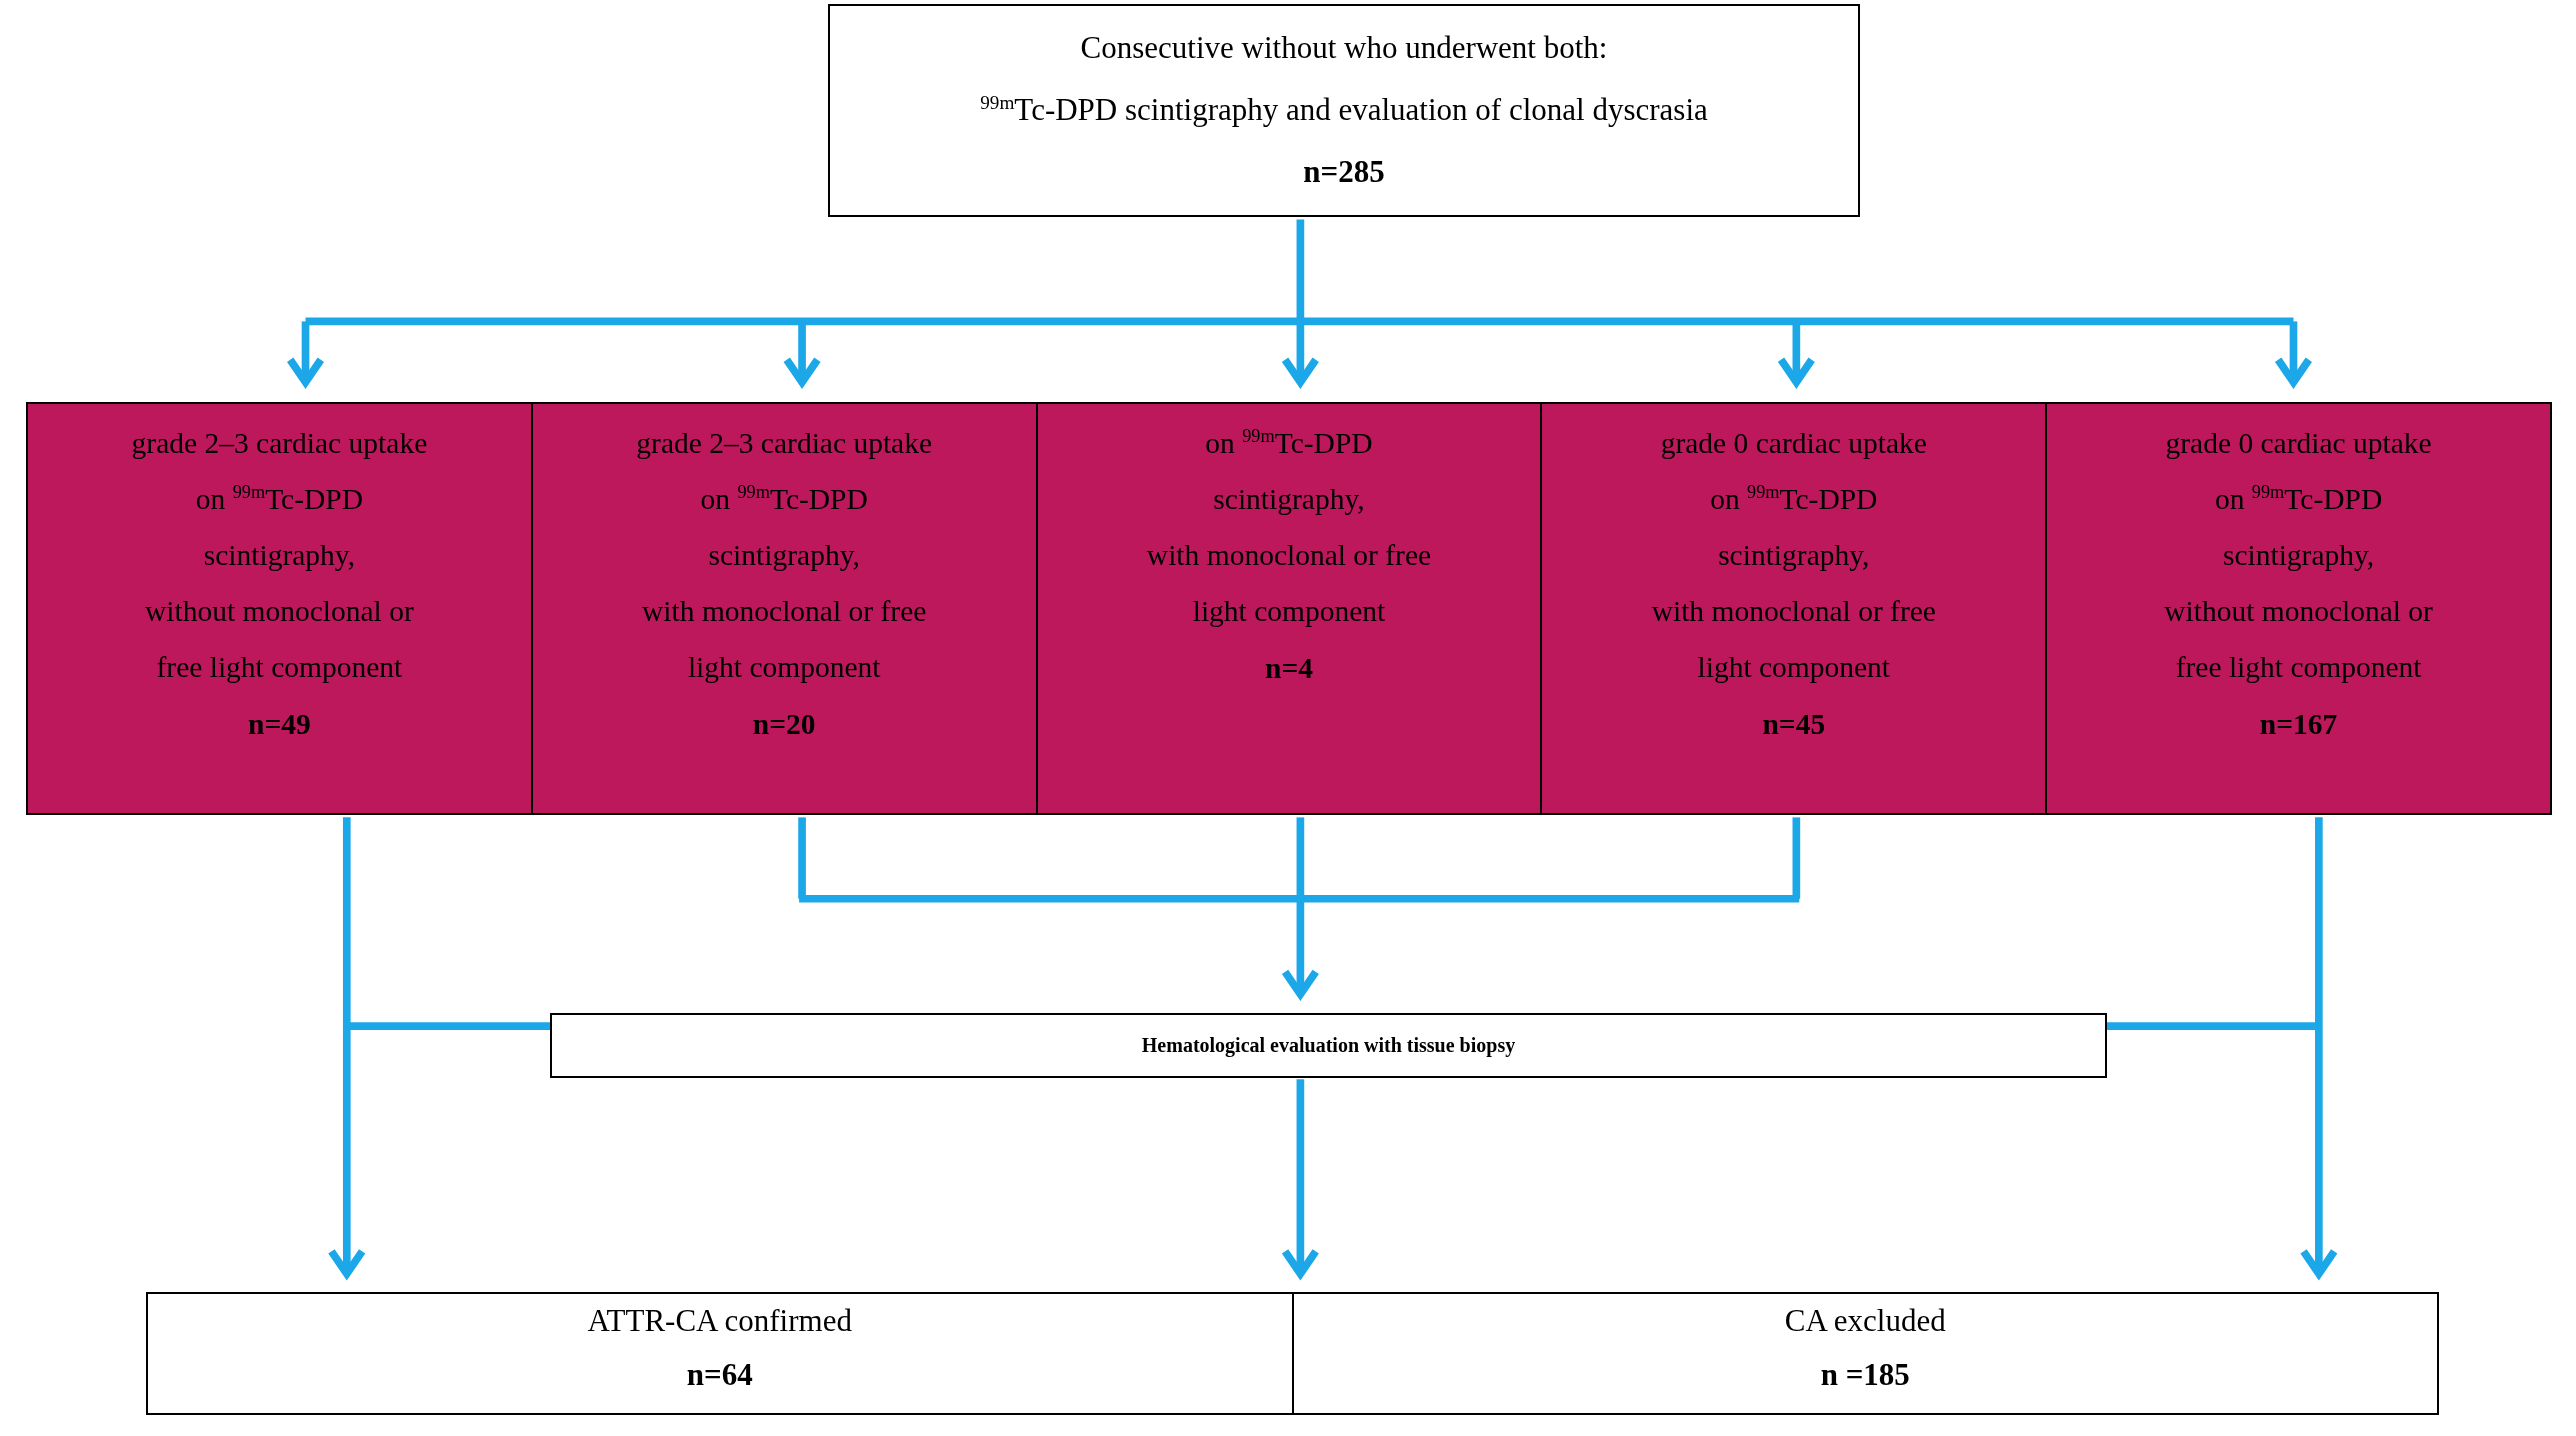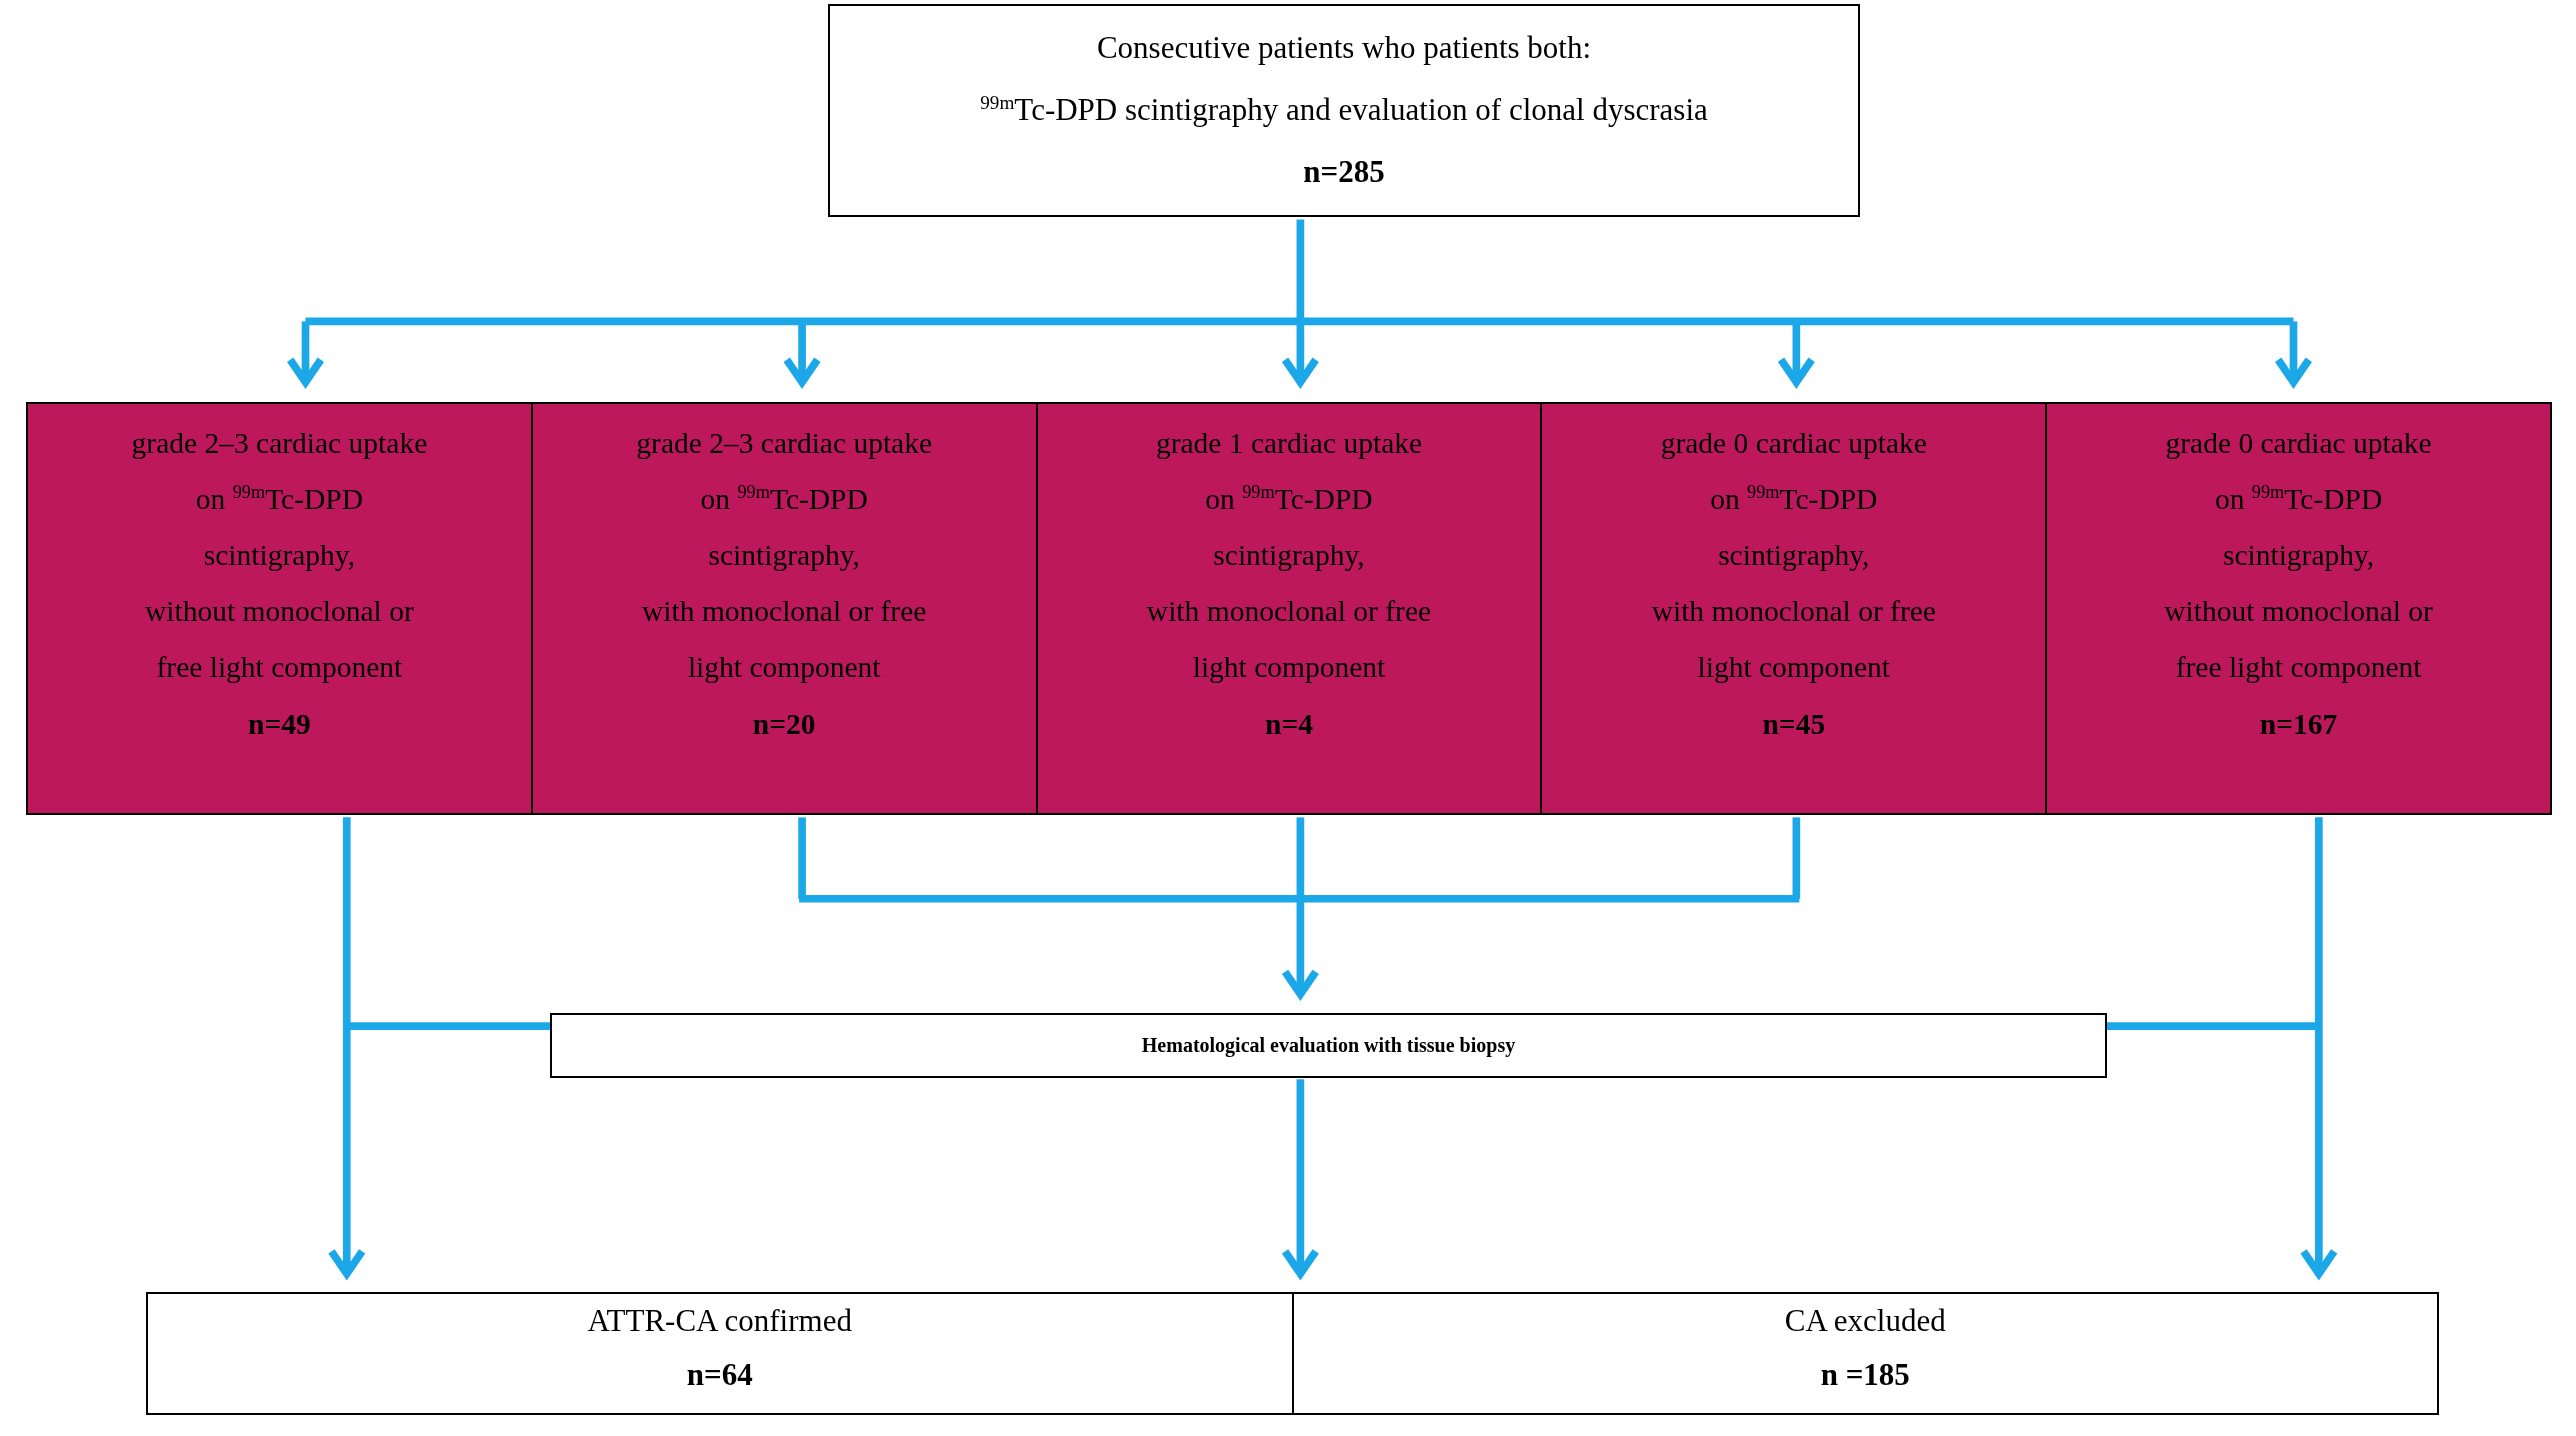--- a/index.html
+++ b/index.html
@@ -165,21 +165,21 @@
       <polyline points="3020,610 3046,648 3072,610"></polyline>
       <polyline points="3863,610 3889,648 3915,610"></polyline>
       <polyline points="2179,1648 2205,1686 2231,1648"></polyline>
       <polyline points="562,2122 588,2160 614,2122"></polyline>
       <polyline points="2179,2122 2205,2160 2231,2122"></polyline>
       <polyline points="3906,2122 3932,2160 3958,2122"></polyline>
     </g>
   </svg>
 
   <div class="box" id="top-box">
-    <span class="ln">Consecutive patients who patients both:</span>
+    <span class="ln">Consecutive without who underwent both:</span>
     <span class="ln"><sup>99m</sup><span>Tc-DPD scintigraphy and evaluation of clonal dyscrasia</span></span>
     <span class="ln nval">n=285</span>
   </div>
 
   <div id="row2">
 
     <div class="cell">
       <span class="ln">grade 2–3 cardiac uptake</span>
       <span class="ln"><span>on </span><sup>99m</sup><span>Tc-DPD</span></span>
       <span class="ln">scintigraphy,</span>
@@ -191,21 +191,20 @@
     <div class="cell">
       <span class="ln">grade 2–3 cardiac uptake</span>
       <span class="ln"><span>on </span><sup>99m</sup><span>Tc-DPD</span></span>
       <span class="ln">scintigraphy,</span>
       <span class="ln">with monoclonal or free</span>
       <span class="ln">light component</span>
       <span class="ln nval">n=20</span>
     </div>
 
     <div class="cell">
-      <span class="ln">grade 1 cardiac uptake</span>
       <span class="ln"><span>on </span><sup>99m</sup><span>Tc-DPD</span></span>
       <span class="ln">scintigraphy,</span>
       <span class="ln">with monoclonal or free</span>
       <span class="ln">light component</span>
       <span class="ln nval">n=4</span>
     </div>
 
     <div class="cell">
       <span class="ln">grade 0 cardiac uptake</span>
       <span class="ln"><span>on </span><sup>99m</sup><span>Tc-DPD</span></span>

